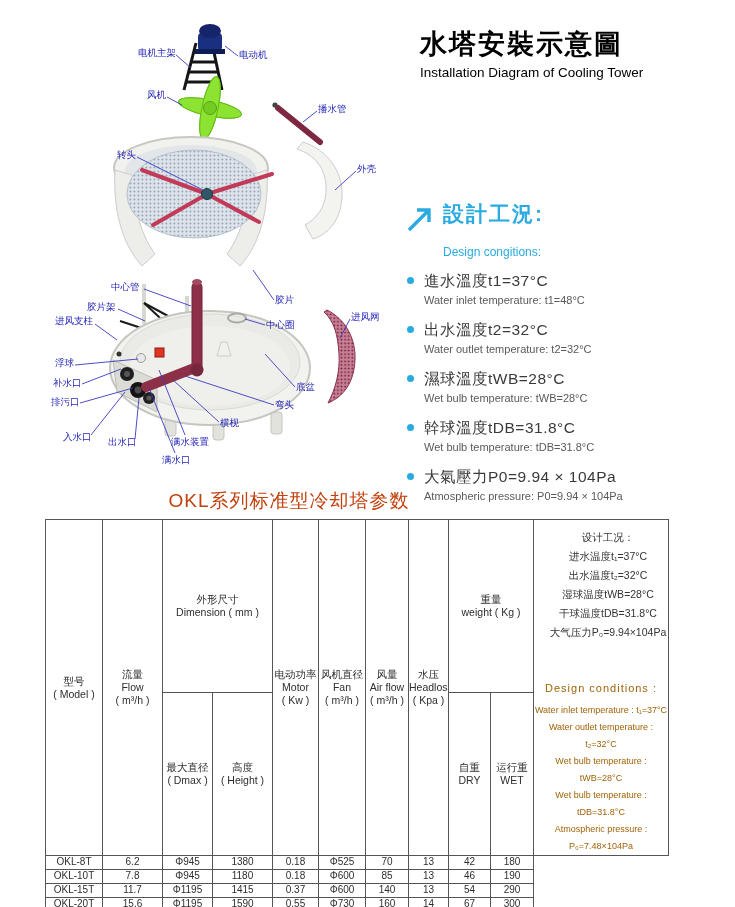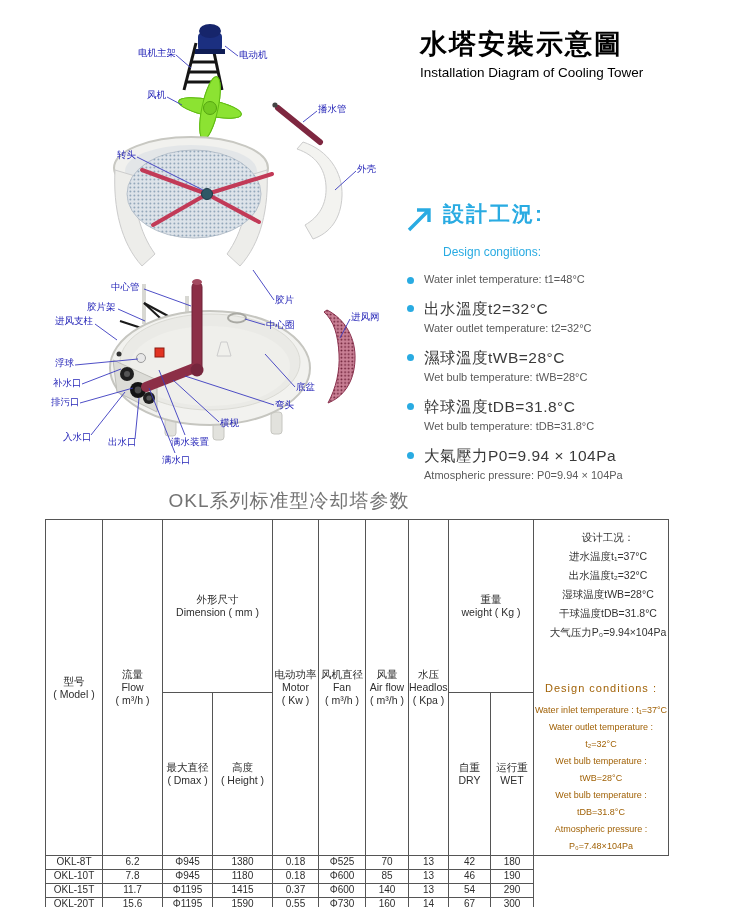--- a/index.html
+++ b/index.html
@@ -24,21 +24,21 @@
   .dc-title{font-size:21px;font-weight:bold;letter-spacing:2px;}
   .dc-sub{font-size:12px;margin-top:17px;}
   .dc-items{margin-top:12px;}
   .dc-item{display:flex;margin-bottom:14px;}
   .dc-bullet{width:7px;height:7px;border-radius:50%;margin:6px 10px 0 2px;flex:none;}
   .dc-zh{font-size:15.5px;color:#3a3a3a;letter-spacing:0.5px;}
   .dc-en{font-size:11px;color:#5a5a5a;margin-top:2px;}
 
   
   .table-section{position:absolute;left:45px;top:488px;width:623px;}
-  .table-title{width:488px;text-align:center;font-size:19px;color:#737373;
+  .table-title{width:488px;text-align:center;font-size:19px;color:#c2410c;
                letter-spacing:1px;margin-bottom:5px;}
   table.spec{border-collapse:collapse;table-layout:fixed;width:623px;color:#2e2e2e;}
   table.spec th,table.spec td{border:1px solid #555;text-align:center;vertical-align:middle;
                padding:0;overflow:hidden;}
   table.spec th{font-weight:normal;font-size:10.5px;line-height:13px;white-space:pre-line;}
   table.spec tbody td{font-size:10px;line-height:12.5px;height:13px;}
   thead tr.h1 th{height:32px;}
   thead tr.h2 th{height:30px;}
   td.notes-cell{vertical-align:top;text-align:left;}
   .notes-zh{margin:8px 0 0 14px;font-size:10.5px;line-height:19px;color:#333;}
@@ -218,20 +218,21 @@
       </svg>
       <div>
         <div class="dc-title" style="color:#29abe2">設計工況:</div>
         <div class="dc-sub" style="color:#29abe2">Design congitions:</div>
       </div>
     </div>
     <div class="dc-items" id="dc-items">
         <div class="dc-item">
           <span class="dc-bullet" style="background:#29abe2"></span>
           <span>
+            <div class="dc-zh">進水溫度t1=37°C</div>
             <div class="dc-en">Water inlet temperature:  t1=48°C</div>
           </span>
         </div>
         <div class="dc-item">
           <span class="dc-bullet" style="background:#29abe2"></span>
           <span>
             <div class="dc-zh">出水溫度t2=32°C</div>
             <div class="dc-en">Water outlet temperature:  t2=32°C</div>
           </span>
         </div>

